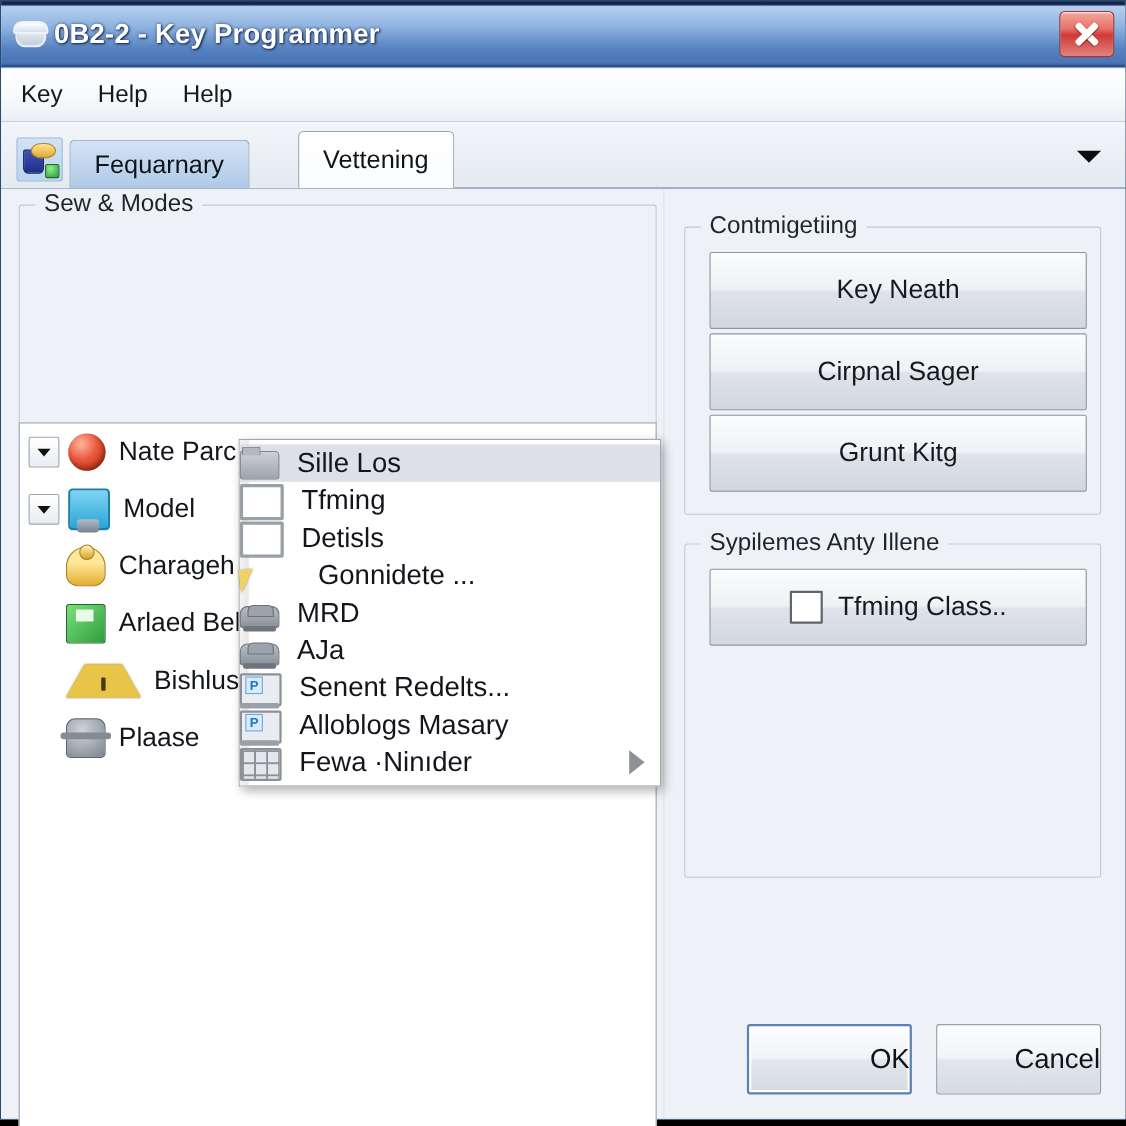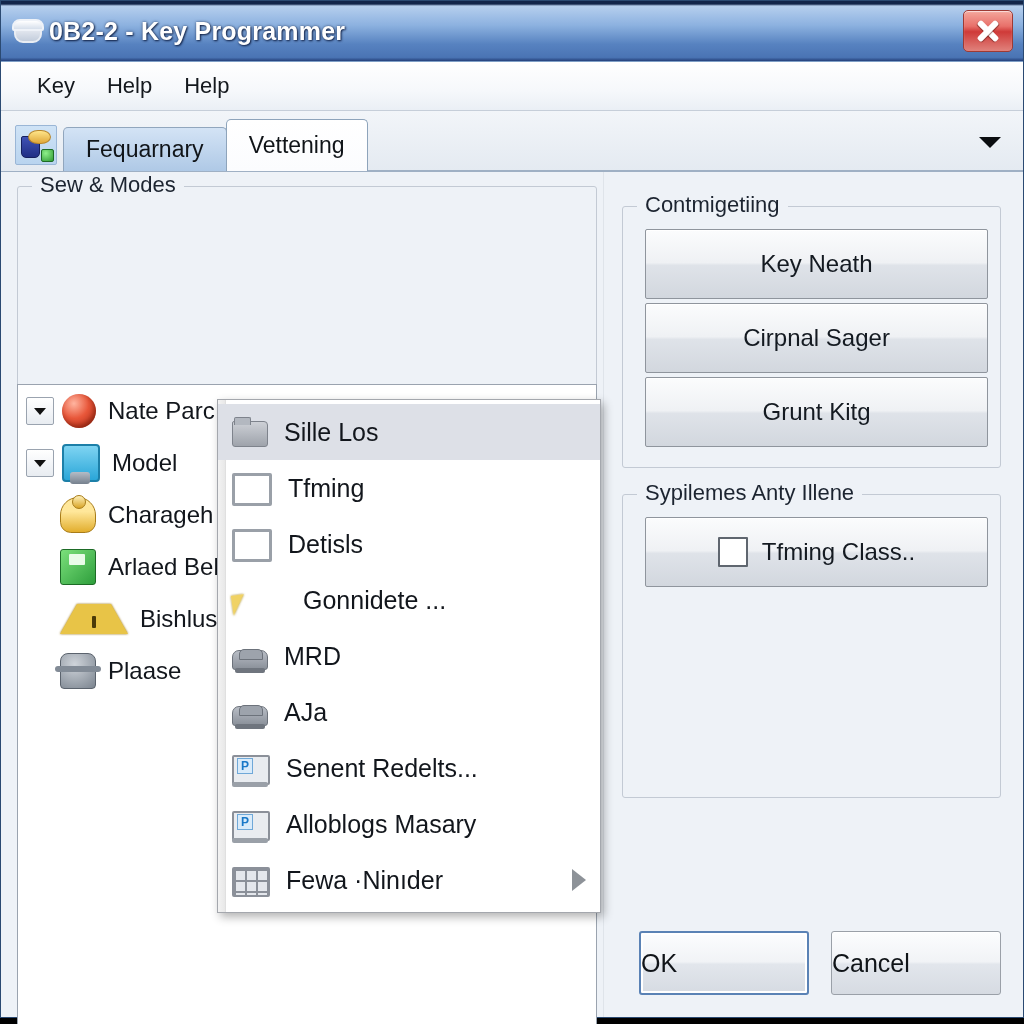--- a/index.html
+++ b/index.html
@@ -56,21 +56,21 @@
     box-shadow:0 1px 1px rgba(90,20,15,.6);
   }
   .close-btn .x1{transform:rotate(45deg);}
   .close-btn .x2{transform:rotate(-45deg);}
   
   .menubar{
     flex:0 0 48px;height:48px;
     background:linear-gradient(to bottom,#ffffff 0%,#f6f8fb 60%,#eaeff5 100%);
     display:flex;align-items:center;
     border-bottom:1px solid #c6ced9;
-    padding-left:20px;
+    padding-left:2px;
   }
   .menu-item{
     font-size:22px;color:#14181d;padding:4px 16px;cursor:default;
   }
   
   .tabstrip{
     flex:0 0 60px;height:60px;position:relative;
     background:linear-gradient(to bottom,#f2f5f9,#e4eaf1);
     display:flex;align-items:flex-end;
     border-bottom:1px solid #9fb0c4;
@@ -105,20 +105,21 @@
   }
   .tab.inactive{
     background:linear-gradient(to bottom,#d3e3f5,#afc9e6);
     margin-right:-1px;
   }
   .tab.active{
     height:52px;
     background:linear-gradient(to bottom,#ffffff,#fbfcfe);
     z-index:3;
     border-color:#8ea4bb;
+    margin-left:45px;
   }
   .tab-filler{
     flex:1 1 auto;height:44px;
     border-bottom:1px solid #9fb0c4;
   }
   .tab-dropdown{
     position:absolute;right:22px;top:26px;
     width:0;height:0;border-left:11px solid transparent;border-right:11px solid transparent;
     border-top:11px solid #0b0d10;cursor:pointer;
   }
@@ -180,22 +181,22 @@
     background:#ffffff;border:1px solid #a4a7ad;
     box-shadow:3px 4px 9px rgba(0,0,0,.30);
     padding:4px 0;z-index:40;box-sizing:border-box;
   }
   .ctxmenu .ctx-rail{
     position:absolute;left:0;top:0;width:7px;height:100%;
     background:linear-gradient(to right,#f3f3f3,#e8e8e8);
     border-right:1px solid #e0e0e0;
   }
   .ctx-item{
-    position:relative;display:flex;align-items:center;height:56px;
-    padding-left:14px;font-size:25px;color:#12161c;white-space:nowrap;cursor:pointer;
+    position:relative;display:flex;align-items:center;height:34px;
+    font-size:25px;color:#12161c;white-space:nowrap;cursor:pointer;
   }
   .ctx-item.selected{background:#dde0e7;}
   .ctx-icon{width:34px;height:30px;flex:0 0 34px;margin-right:16px;position:relative;}
   .mi-folder{background:linear-gradient(to bottom,#cdd0d6,#9ea3ab);border:1px solid #7e838c;border-radius:2px 4px 3px 3px;margin-top:4px;height:24px;}
   .mi-folder:before{content:"";position:absolute;left:1px;top:-5px;width:15px;height:7px;background:#b3b8c0;border:1px solid #7e838c;border-bottom:none;border-radius:2px 2px 0 0;}
   .mi-square{background:#ffffff;border:3px solid #9aa0a8;border-radius:2px;height:27px;width:29px;margin-top:2px;}
   .mi-cursor{width:0;height:0;border-left:13px solid #f0d264;border-bottom:20px solid transparent;border-right:8px solid transparent;transform:rotate(-8deg);margin-top:4px;filter:drop-shadow(0 0 1px #a1851f);}
   .mi-car{background:linear-gradient(to bottom,#b9bec6,#8a9099);border-radius:7px 7px 3px 3px;height:18px;margin-top:8px;border:1px solid #6c727b;}
   .mi-car:before{content:"";position:absolute;left:6px;top:-2px;width:22px;height:9px;background:#9da3ac;border-radius:5px 5px 0 0;border:1px solid #6c727b;}
   .mi-car:after{content:"";position:absolute;left:2px;bottom:-4px;width:30px;height:5px;background:#6f757e;border-radius:2px;}
@@ -228,22 +229,22 @@
   .btn-checkbox{
     width:26px;height:26px;border:2px solid #5f666f;background:#fff;
     margin-right:14px;flex:0 0 26px;border-radius:1px;
   }
   .spacer-area{flex:1 1 auto;}
   
   .footer{
     position:absolute;right:22px;bottom:22px;display:flex;gap:22px;
   }
   .footer .fbtn{
-    width:170px;height:64px;box-sizing:border-box;
-    display:flex;align-items:center;justify-content:flex-start;
+    width:150px;height:64px;box-sizing:border-box;
+    display:flex;align-items:center;justify-content:flex-end;
     font-size:25px;color:#101418;cursor:pointer;
     background:linear-gradient(to bottom,#fcfdfe 0%,#f1f3f6 48%,#e2e6ec 52%,#d6dbe2 100%);
     border:1px solid #9aa0a8;border-radius:3px;
     box-shadow:inset 0 1px 0 rgba(255,255,255,.95);
   }
   .footer .fbtn.default{
     border:2px solid #5a82b5;
     box-shadow:inset 0 0 0 2px #ffffff, inset 0 1px 0 rgba(255,255,255,.95);
   }
 </style>

